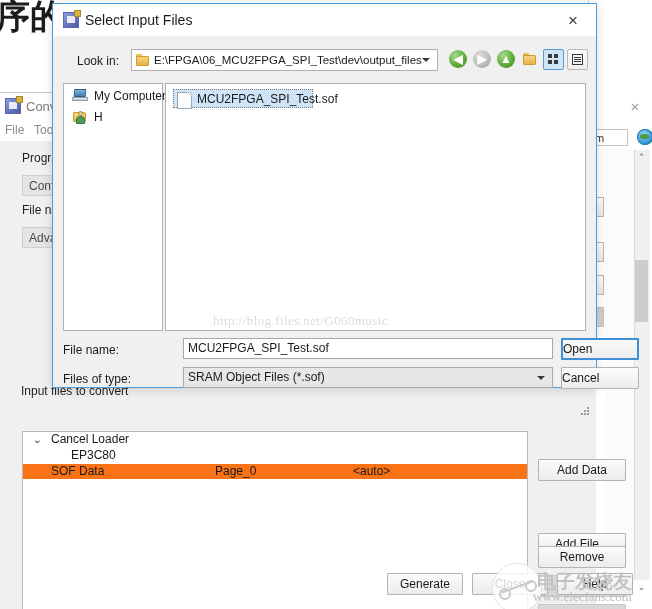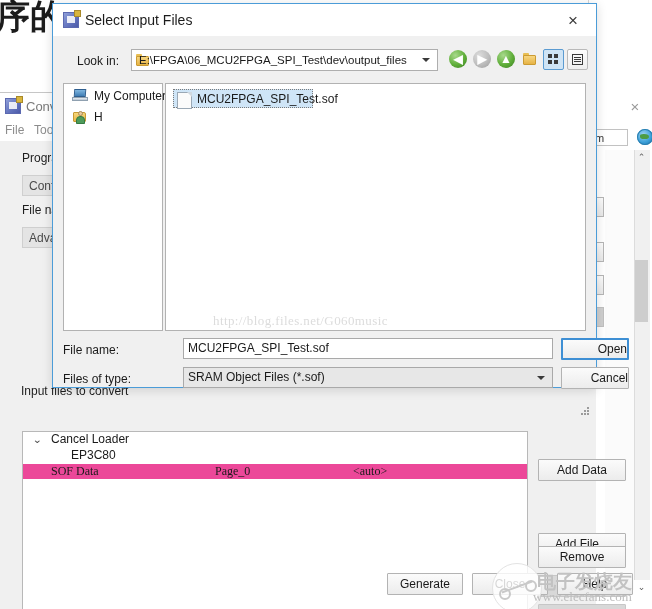--- a/index.html
+++ b/index.html
@@ -251,22 +251,21 @@
   .tree-row {
     position: absolute;
     left: 0;
     width: 100%;
     height: 15px;
     font-size: 12px;
     color: #1a1a1a;
     line-height: 15px;
   }
   .tree-row.selected {
-    background: #ec4899;
-    font-family: Liberation Serif, serif;
+    background: #f97316;
   }
   .tree-chevron {
     position: absolute;
     left: 10px; top: 0px;
     font-size: 10px;
     color: #4a4a4a;
     transform: scaleX(1.2);
   }
   .tree-c1 { position: absolute; left: 28px; }
   .tree-c1-ind { position: absolute; left: 48px; }
@@ -364,21 +363,21 @@
     border: 1px solid #aeaeae;
     box-sizing: border-box;
   }
   .lookin-folder {
     position: absolute;
     left: 4px; top: 4px;
     width: 13px; height: 12px;
   }
   .lookin-text {
     position: absolute;
-    left: 7px; top: 3px;
+    left: 22px; top: 3px;
     font-size: 11.5px;
     color: #1a1a1a;
     line-height: 15px;
     white-space: nowrap;
     text-align: right;
   }
   .lookin-arrow {
     position: absolute;
     right: 7px; top: 8px;
     width: 0; height: 0;
@@ -516,27 +515,27 @@
     position: absolute;
     right: 7px; top: 8px;
     width: 0; height: 0;
     border-left: 4px solid transparent;
     border-right: 4px solid transparent;
     border-top: 4px solid #3a3a3a;
   }
   .dlg-btn {
     position: absolute;
     left: 508px;
-    width: 68px; height: 22px;
+    width: 78px; height: 22px;
     background: linear-gradient(#fbfbfb, #ececec);
     border: 1px solid #b3b3b3;
     box-sizing: border-box;
     font-size: 12px;
     color: #1a1a1a;
-    text-align: right;
+    text-align: left;
     line-height: 20px;
     border-radius: 1px;
   }
   .dlg-btn.primary {
     border: 2px solid #3e8fd4;
     line-height: 18px;
   }
   .dlg-grip {
     position: absolute;
     left: 528px; top: 371px;

